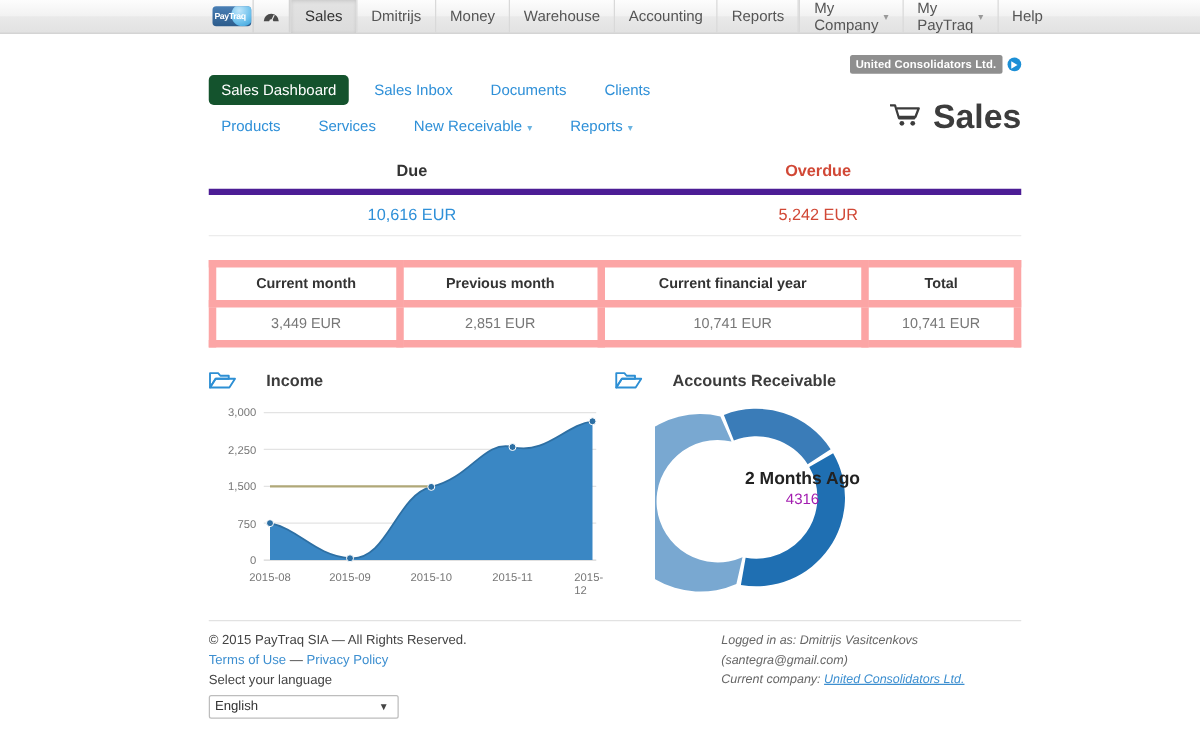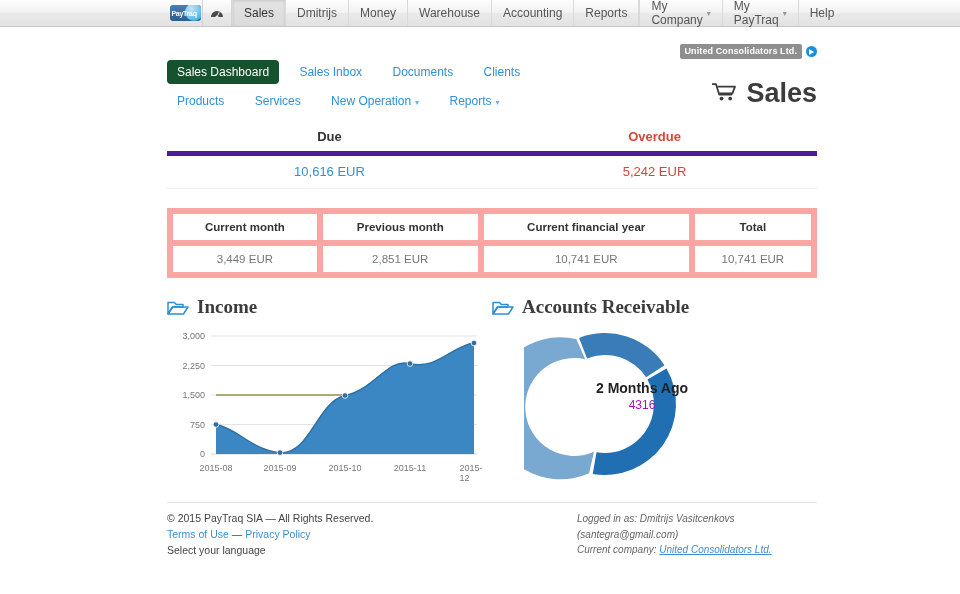--- a/index.html
+++ b/index.html
@@ -115,24 +115,23 @@
     text-align:center; font-size:11.5px;
     padding:7px 4px;
   }
   table.summary th{ color:#333; font-weight:bold;}
   table.summary td{ color:#777; }
 
   
   .charts{ display:flex; margin-top:18px; }
   .chart-block{ width:325px; }
   .sec-title{
-    display:flex;align-items:center;gap:8px;
-    font-size:19px;font-weight:bold;color:#3c3c3c;
+    display:flex;align-items:center;gap:24px;
+    font-size:13px;font-weight:bold;color:#3c3c3c;
     margin-bottom:6px;
-    font-family:Liberation Serif, serif;
   }
   .folder-icon{ width:22px;height:16px;display:block;}
 
   .linechart{ position:relative; width:318px; height:150px; margin-top:8px;}
   .ylab{ position:absolute; right:0; transform:translateY(-50%); font-size:9px; color:#777; }
   .xlab{ position:absolute; top:137px; transform:translateX(-50%); font-size:9px; color:#777;}
 
   .donutwrap{ position:relative; width:300px; height:160px; margin-top:4px;padding-left:32px;}
   .donut-center{
     position:absolute; left:0; right:0; top:56px; text-align:center;
@@ -232,21 +231,21 @@
       <span>Sales</span>
     </div>
 
     <div class="subnav">
       <a class="active" href="#"><span>Sales Dashboard</span></a>
       <a href="#"><span>Sales Inbox</span></a>
       <a href="#"><span>Documents</span></a>
       <a href="#"><span>Clients</span></a>
       <a href="#"><span>Products</span></a>
       <a href="#"><span>Services</span></a>
-      <a href="#"><span>New Operation</span><span class="caret">▾</span></a>
+      <a href="#"><span>New Receivable</span><span class="caret">▾</span></a>
       <a href="#"><span>Reports</span><span class="caret">▾</span></a>
     </div>
 
     <div class="duerow">
       <div class="duecol">
         <div class="duehead">Due</div>
       </div>
       <div class="duecol">
         <div class="duehead red">Overdue</div>
       </div>
@@ -358,20 +357,24 @@
   <div class="footsep"></div>
   <div class="footer">
     <div class="foot-left">
       <div>© 2015 PayTraq SIA — All Rights Reserved.</div>
       <div>
         <a href="#">Terms of Use</a>
         <span>—</span>
         <a href="#">Privacy Policy</a>
       </div>
       <div>Select your language</div>
+      <div class="langsel">
+        <span>English</span>
+        <span class="dd">▼</span>
+      </div>
     </div>
     <div class="foot-right">
       <div>
         <span>Logged in as:</span>
         <span>Dmitrijs Vasitcenkovs (santegra@gmail.com)</span>
       </div>
       <div>
         <span>Current company:</span>
         <a href="#">United Consolidators Ltd.</a>
       </div>

